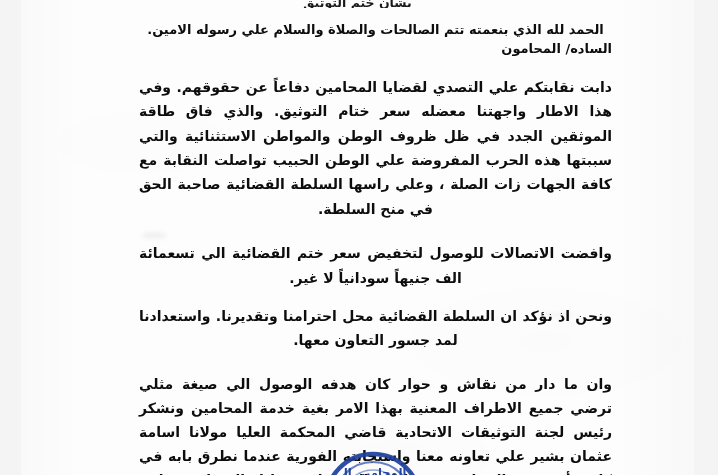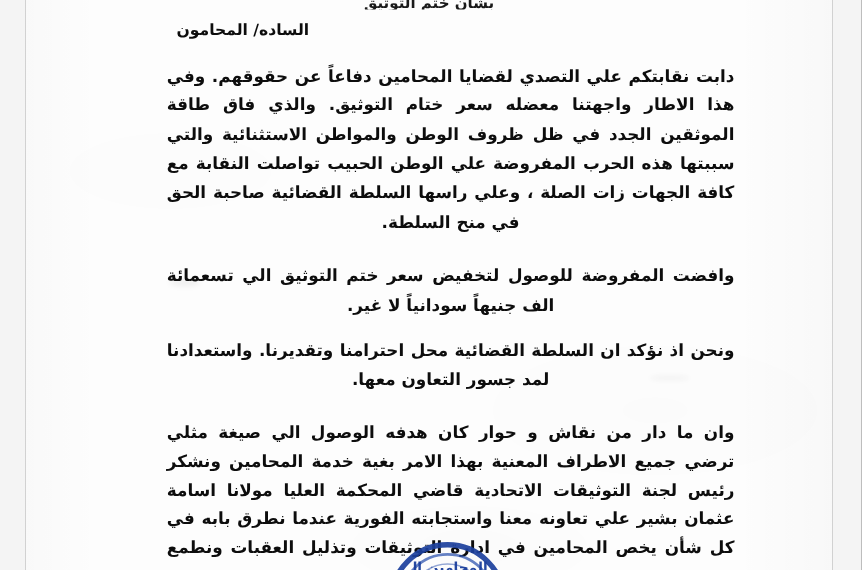--- a/index.html
+++ b/index.html
@@ -12,21 +12,21 @@
     height: 475px;
     overflow: hidden;
     background: #f4f4f4;
     font-family: "DejaVu Sans", "Liberation Sans", sans-serif;
   }
 
   #viewport {
     position: relative;
     width: 718px;
     height: 475px;
-    background: #000000;
+    background: #737373;
   }
 
   
   .gutter {
     position: absolute;
     top: 0;
     bottom: 0;
     background: #f4f4f4;
   }
   .gutter.left  { left: 0;  width: 21px; }
@@ -102,22 +102,22 @@
 
   .basmala-line {
     margin-top: 22px;
     text-align: center;
     font-size: 13px;
     font-weight: bold;
     white-space: nowrap;
   }
 
   .addressee-line {
-    margin-top: 18px;
-    text-align: left;
+    margin-top: 4px;
+    text-align: right;
     padding-left: 8px;
     font-size: 13px;
     font-weight: bold;
   }
 
   .para {
     margin-top: 16px;
     font-size: 14px;
     line-height: 1.74;
     font-weight: bold;
@@ -162,26 +162,27 @@
 
     <div id="scan-noise"></div>
 
     <div class="smudge" style="left:120px; top:232px; width:26px; height:7px;"></div>
     <div class="smudge" style="left:520px; top:312px; width:34px; height:6px; opacity:.6;"></div>
 
     <div id="text-body">
 
       <div class="subject-line doc-line">بشأن ختم التوثيق</div>
 
+      <div class="basmala-line doc-line">الحمد لله الذي بنعمته تتم الصالحات والصلاة والسلام علي رسوله الامين.</div>
 
       <div class="addressee-line doc-line">الساده/ المحامون</div>
 
       <p class="para p1 doc-line">دابت نقابتكم علي التصدي لقضايا المحامين دفاعاً عن حقوقهم. وفي هذا الاطار واجهتنا معضله سعر ختام التوثيق. والذي فاق طاقة الموثقين الجدد في ظل ظروف الوطن والمواطن الاستثنائية والتي سببتها هذه الحرب المفروضة علي الوطن الحبيب تواصلت النقابة مع كافة الجهات زات الصلة ، وعلي راسها السلطة القضائية صاحبة الحق في منح السلطة.</p>
 
-      <p class="para p2 doc-line">وافضت المفروضة للوصول لتخفيض سعر ختم التوثيق الي تسعمائة الف جنيهاً سودانياً لا غير.</p>
+      <p class="para p2 doc-line">وافضت الاتصالات للوصول لتخفيض سعر ختم القضائية الي تسعمائة الف جنيهاً سودانياً لا غير.</p>
 
       <p class="para p3 doc-line">ونحن اذ نؤكد ان السلطة القضائية محل احترامنا وتقديرنا. واستعدادنا لمد جسور التعاون معها.</p>
 
       <p class="para p4 doc-line">وان ما دار من نقاش و حوار كان هدفه الوصول الي صيغة مثلي ترضي جميع الاطراف المعنية بهذا الامر بغية خدمة المحامين ونشكر رئيس لجنة التوثيقات الاتحادية قاضي المحكمة العليا مولانا اسامة عثمان بشير علي تعاونه معنا واستجابته الفورية عندما نطرق بابه في كل شأن يخص المحامين في ادارة التوثيقات وتذليل العقبات ونطمع في المزيد من التعامل. والتخفيف علي المحامين الموثقين ، في ظل الظروف الاستثنائية مع المزيد من المرونة ، خاصة و أن المحامين فقدوا مكاتبهم ،وملفات قضاياهم .</p>
 
     </div>
 
     <div id="stamp">
       <svg width="104" height="104" viewBox="0 0 104 104" aria-hidden="true">
         <circle cx="52" cy="52" r="47" fill="none" stroke="#1b3f9c" stroke-width="4.5" opacity="0.92"></circle>

